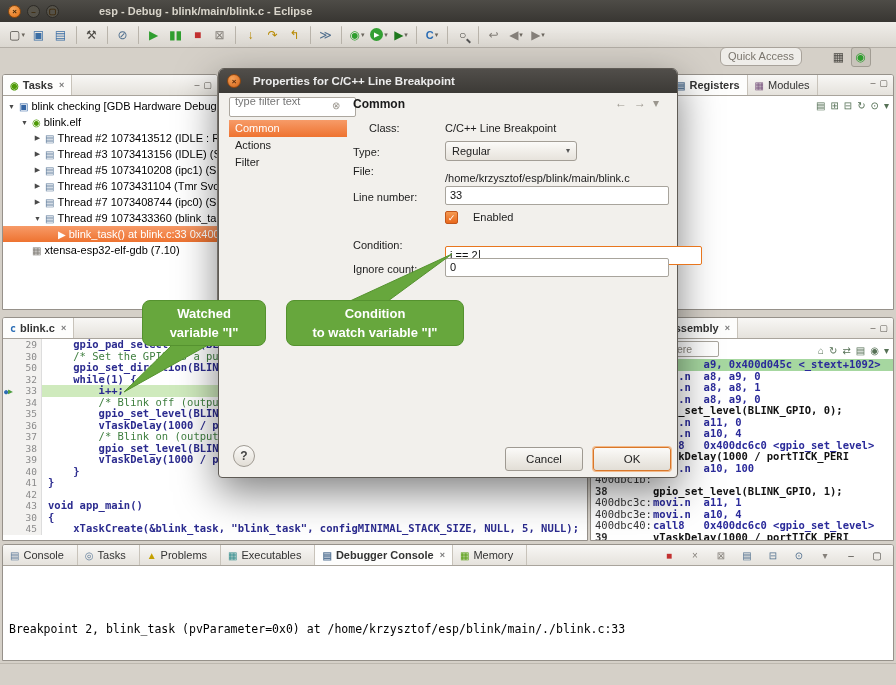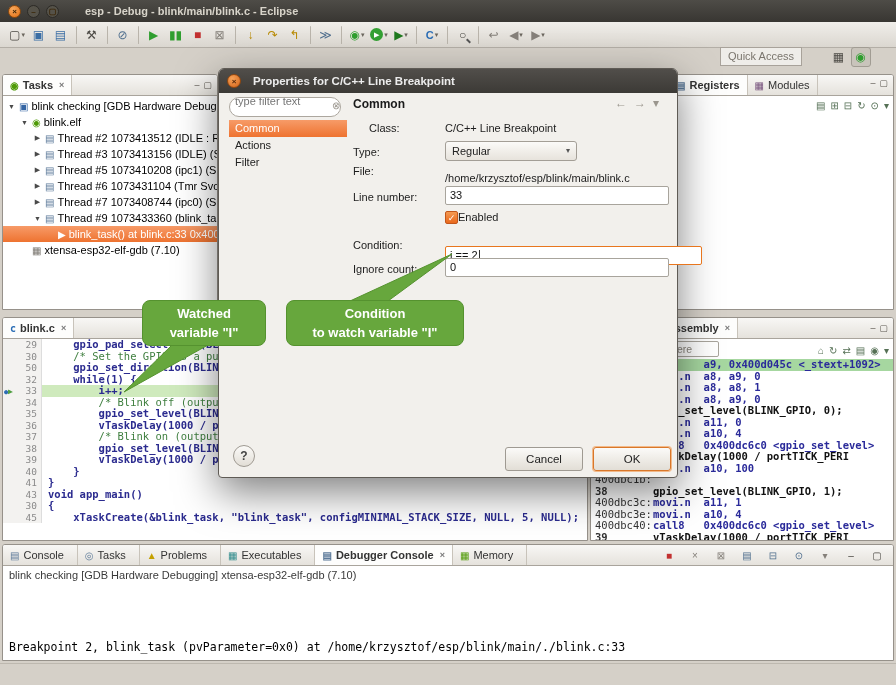--- a/index.html
+++ b/index.html
@@ -7,21 +7,21 @@
   #screen{position:relative;width:896px;height:685px;background:#d5d0c8;overflow:hidden}
 
   
   .titlebar{position:absolute;left:0;top:0;width:896px;height:22px;
     background:linear-gradient(#4e4c47,#383632);display:flex;align-items:center;
     color:#d8d4ca;font-size:11px;font-weight:bold}
   .wbtns{display:flex;gap:6px;padding:0 8px;align-items:center}
   .wbtn{width:13px;height:13px;border-radius:50%;display:flex;align-items:center;justify-content:center;
     font-size:8px;color:#3a2405;background:#555249;border:1px solid #2c2a26}
   .wbtn.close{background:radial-gradient(circle at 35% 30%,#f8a95e,#e06e12);border-color:#8e4a0d}
-  .wtitle{margin-left:18px;white-space:nowrap}
+  .wtitle{margin-left:32px;white-space:nowrap}
 
   
   .toolbar{position:absolute;left:0;top:22px;width:896px;height:26px;
     background:linear-gradient(#f0eeea,#dbd7d0);border-bottom:1px solid #b3aea6;
     display:flex;align-items:center;padding:0 6px}
   .tbtn{height:20px;min-width:20px;display:inline-flex;align-items:center;justify-content:center;
     border-radius:3px;margin:0 1px;font-size:12px;color:#555;position:relative;cursor:default}
   .tbtn .dd{font-size:7px;color:#6b665e;margin-left:1px}
   .tbtn.divider{width:1px;min-width:1px;height:18px;background:#b9b4ab;margin:0 4px;padding:0}
   .g-dark .g{color:#4c4a45}.g-blue .g{color:#3b6ea5}.g-steel .g{color:#51708f}
@@ -29,21 +29,21 @@
   .g-gray .g{color:#85807a}.g-amber .g{color:#b78900}
   .g-cproj .g{color:#2a6db5;font-weight:bold;font-size:11px}
   .g-runcircle .g{background:#33a033;color:#fff;border-radius:50%;width:13px;height:13px;
     font-size:7px;display:flex;align-items:center;justify-content:center}
   .tbtn.mag::after{content:"";position:absolute;width:5px;height:2px;background:#555;
     transform:rotate(45deg);right:2px;bottom:3px}
   .pressed{background:#c9c4bb;border:1px solid #a19c93;border-radius:3px}
 
   
   .qa{position:absolute;left:720px;top:47px;width:82px;height:19px;border:1px solid #a8a29a;
-    border-radius:0;background:#efede9;color:#7a756d;font-size:11px;line-height:17px;text-align:center}
+    border-radius:6px;background:#efede9;color:#7a756d;font-size:11px;line-height:17px;text-align:center}
   .persp{position:absolute;top:47px;height:19px;display:flex;align-items:center}
 
   
   .panel{position:absolute;background:#fff;border:1px solid #96918a;border-radius:3px 3px 0 0}
   .ptabs{position:absolute;left:0;top:0;right:0;height:21px;
     background:linear-gradient(#f8f7f5,#e5e2dc);border-bottom:1px solid #a9a49c;
     display:flex;align-items:stretch;border-radius:2px 2px 0 0;overflow:hidden}
   .ptab{display:flex;align-items:center;gap:4px;padding:0 7px;font-size:11px;color:#333;
     border-right:1px solid #c8c3ba;white-space:nowrap}
   .ptab.active{background:#fdfdfc;font-weight:bold}
@@ -103,21 +103,21 @@
   
   .dialog{position:absolute;left:218px;top:68px;width:460px;height:410px;background:#f2f0ec;
     border:1px solid #5f5b55;border-radius:6px 6px 4px 4px;box-shadow:0 14px 40px rgba(0,0,0,.5);z-index:50}
   .dlg-title{position:absolute;left:0;top:0;right:0;height:24px;
     background:linear-gradient(#514e4a,#3c3a36);border-radius:5px 5px 0 0;display:flex;
     align-items:center;color:#ececec;font-size:11.5px;font-weight:bold;padding-left:8px;gap:12px}
   .dlg-close{width:14px;height:14px;border-radius:50%;flex:none;
     background:radial-gradient(circle at 35% 30%,#f6a258,#d3641a);border:1px solid #93480f;
     color:#53270a;font-size:8px;display:flex;align-items:center;justify-content:center}
   .dlg .abs{position:absolute}
-  .dlg-filter{left:10px;top:28px;width:112px;height:20px;border:1px solid #aca79f;border-radius:10px;
+  .dlg-filter{left:10px;top:28px;width:127px;height:20px;border:1px solid #aca79f;border-radius:2px;
     background:#fff;font-size:11px;color:#555;padding:0 16px 12px 5px;font-family:"Liberation Sans",sans-serif}
   .dlg-filter-clear{left:113px;top:31px;font-size:10px;color:#9a958d}
   .dlg-nav{left:10px;top:51px;width:118px}
   .dnav{height:17px;line-height:17px;font-size:11px;color:#222;padding-left:6px}
   .dnav.selected{background:linear-gradient(#f79b68,#ee7330);color:#fff}
   .dlg-section{left:134px;top:28px;font-size:12px;font-weight:bold;color:#1a1a1a}
   .dlg-arrows{left:396px;top:27px;display:flex;gap:7px;font-size:12px;color:#9b968e}
   .flabel{font-size:11px;color:#1c1c1c;line-height:19px}
   .fvalue{font-size:11px;color:#1c1c1c;line-height:19px}
   .textbox{height:19px;background:#fff;border:1px solid #a8a49c;border-radius:2px;
@@ -529,20 +529,25 @@
           <span class="num">40</span>
           <span class="src">    }</span>
         </div>
 
         <div class="erow code">
           <span class="gut"></span>
           <span class="num">41</span>
           <span class="src">}</span>
         </div>
 
+        <div class="erow code">
+          <span class="gut"></span>
+          <span class="num">42</span>
+          <span class="src"></span>
+        </div>
 
         <div class="erow code">
           <span class="gut"></span>
           <span class="num">43</span>
           <span class="src">void app_main()</span>
         </div>
 
         <div class="erow code">
           <span class="gut"></span>
           <span class="num">30</span>
@@ -752,21 +757,20 @@
           <span class="tbtn g-dark" style="height:16px">
             <span class="g" style="font-size:10px">–</span>
           </span>
 
           <span class="tbtn g-dark" style="height:16px">
             <span class="g" style="font-size:10px">▢</span>
           </span>
         </div>
     </div>
     <div class="cbody">
-      <div class="ctitle">blink checking [GDB Hardware Debugging] xtensa-esp32-elf-gdb (7.10)</div>
       <div class="clines">
         
       
           <div class="cline">Breakpoint 2, blink_task (pvParameter=0x0) at /home/krzysztof/esp/blink/main/./blink.c:33</div>
         
           
         
           
         
           
@@ -818,21 +822,21 @@
       <span class="ddarr">▾</span>
     </div>
 
     <div class="abs flabel" style="left:134px;top:93px">File:</div>
     <div class="abs fvalue" style="left:226px;top:100px">/home/krzysztof/esp/blink/main/blink.c</div>
 
     <div class="abs flabel" style="left:134px;top:119px">Line number:</div>
     <div class="abs textbox" style="left:226px;top:117px;width:224px">33</div>
 
     <div class="abs cbox" style="left:226px;top:142px">✓</div>
-    <div class="abs flabel" style="left:239px;top:139px">Enabled</div>
+    <div class="abs flabel" style="left:254px;top:139px">Enabled</div>
 
     <div class="abs flabel" style="left:134px;top:167px">Condition:</div>
     <div class="abs textbox cond" style="left:226px;top:177px;width:257px">
       <span>i == 2</span><span class="caret"></span>
     </div>
 
     <div class="abs flabel" style="left:134px;top:191px">Ignore count:</div>
     <div class="abs textbox" style="left:226px;top:189px;width:224px">0</div>
 
     <div class="abs helpbtn" style="left:14px;top:376px">?</div>

